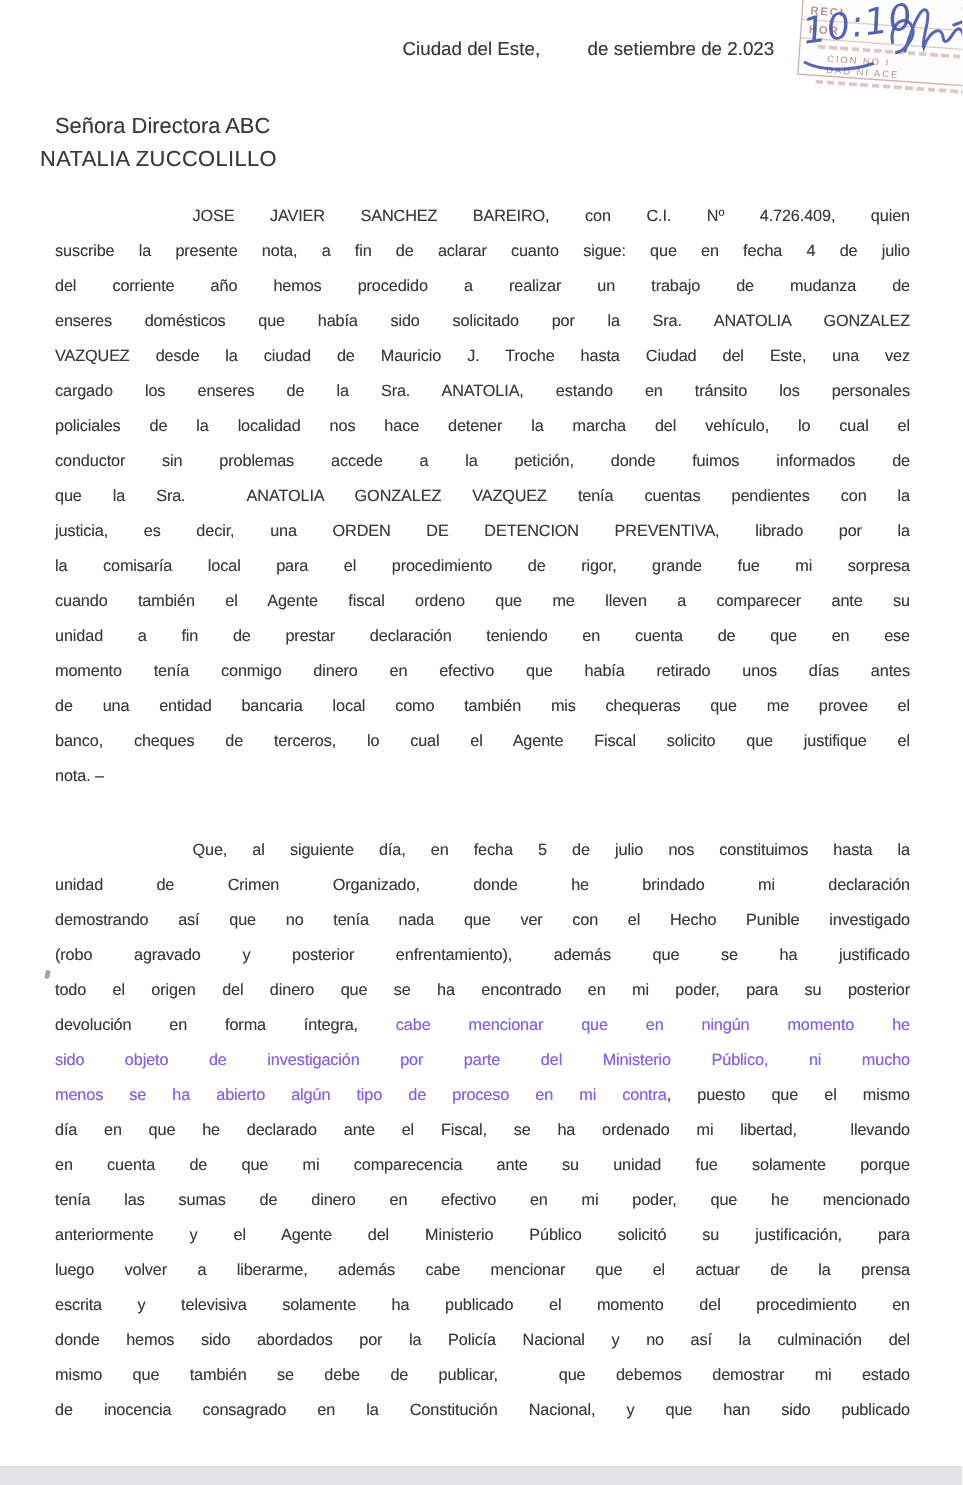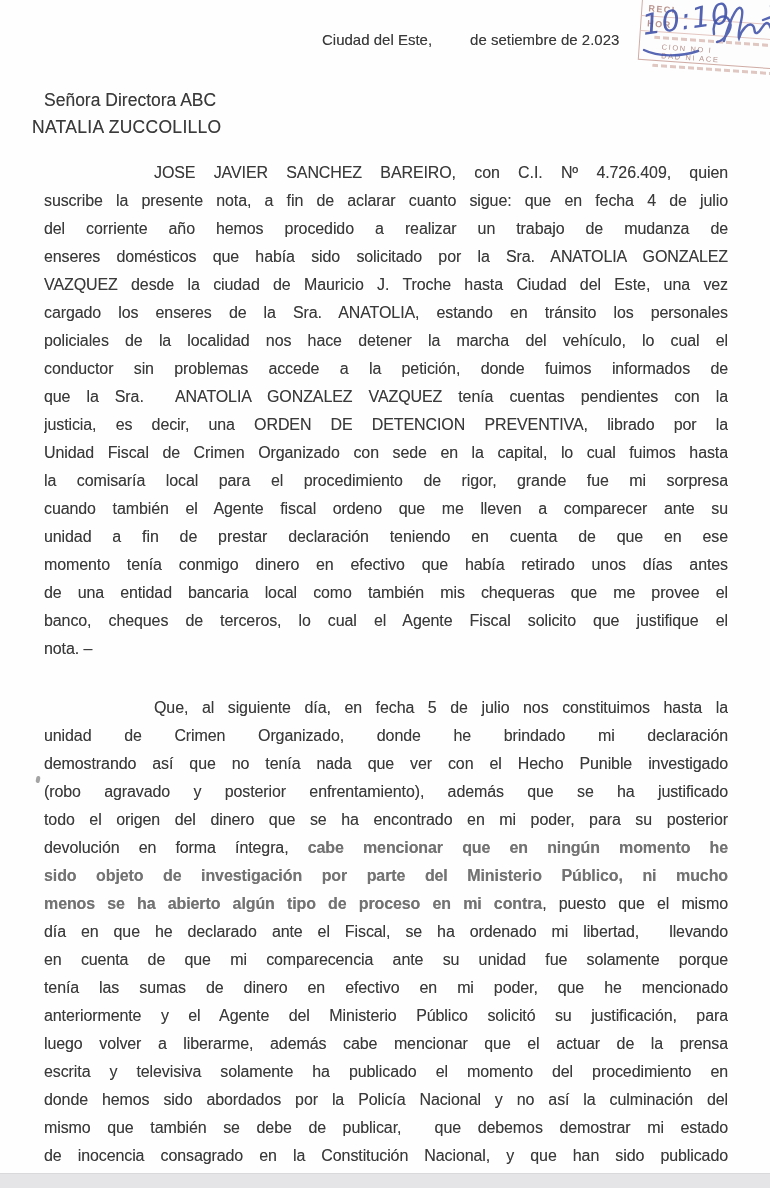--- a/index.html
+++ b/index.html
@@ -13,29 +13,29 @@
     text-shadow:0 0 .5px rgba(55,55,55,.5);}
   .date-gap{display:inline-block;width:38px;}
   .recipient-title{position:absolute;top:90px;left:44px;font-size:17.5px;
     text-shadow:0 0 .5px rgba(55,55,55,.5);}
   .recipient-name{position:absolute;top:117px;left:32px;font-size:17.5px;letter-spacing:.3px;
     text-shadow:0 0 .5px rgba(55,55,55,.5);}
   
   .paragraphs{position:absolute;top:159px;left:44px;width:684px;}
   .para + .para{margin-top:31px;}
   .line{
-    font-size:16px;line-height:28px;height:28px;overflow:hidden;
+    font-size:13px;line-height:28px;height:28px;overflow:hidden;
     letter-spacing:-0.1px;
     text-align:justify;text-align-last:justify;
     text-shadow:0 0 .5px rgba(55,55,55,.45);
     white-space:normal;
   }
   .line.indent{padding-left:110px;}
   .line.no-j{text-align-last:left;}
-  .line b{font-weight:bold;color:#737373;}
+  .line b{font-weight:normal;color:#8b5cf6;}
   
   .stamp-box{
     position:absolute;left:645px;top:-44px;width:300px;height:104px;
     border:1.5px solid #cfaca5;background:rgba(255,252,251,.25);
     transform:rotate(4deg);transform-origin:0 0;
     padding-top:44px;box-sizing:border-box;
   }
   .stamp-row{
     height:14px;line-height:14px;font-size:9px;font-weight:bold;
     color:#b9948e;letter-spacing:1.5px;padding-left:6px;
@@ -112,21 +112,20 @@
         <div class="line indent"><span>JOSE JAVIER SANCHEZ BAREIRO, con C.I. Nº 4.726.409, quien</span></div>
         <div class="line"><span>suscribe la presente nota, a fin de aclarar cuanto sigue: que en fecha 4 de julio</span></div>
         <div class="line"><span>del corriente año hemos procedido a realizar un trabajo de mudanza de</span></div>
         <div class="line"><span>enseres domésticos que había sido solicitado por la Sra. ANATOLIA GONZALEZ</span></div>
         <div class="line"><span>VAZQUEZ desde la ciudad de Mauricio J. Troche hasta Ciudad del Este, una vez</span></div>
         <div class="line"><span>cargado los enseres de la Sra. ANATOLIA, estando en tránsito los personales</span></div>
         <div class="line"><span>policiales de la localidad nos hace detener la marcha del vehículo, lo cual el</span></div>
         <div class="line"><span>conductor sin problemas accede a la petición, donde fuimos informados de</span></div>
         <div class="line"><span>que la Sra.&nbsp; ANATOLIA GONZALEZ VAZQUEZ tenía cuentas pendientes con la</span></div>
         <div class="line"><span>justicia, es decir, una ORDEN DE DETENCION PREVENTIVA, librado por la</span></div>
-        <div class="line"><span>Unidad Fiscal de Crimen Organizado con sede en la capital, lo cual fuimos hasta</span></div>
         <div class="line"><span>la comisaría local para el procedimiento de rigor, grande fue mi sorpresa</span></div>
         <div class="line"><span>cuando también el Agente fiscal ordeno que me lleven a comparecer ante su</span></div>
         <div class="line"><span>unidad a fin de prestar declaración teniendo en cuenta de que en ese</span></div>
         <div class="line"><span>momento tenía conmigo dinero en efectivo que había retirado unos días antes</span></div>
         <div class="line"><span>de una entidad bancaria local como también mis chequeras que me provee el</span></div>
         <div class="line"><span>banco, cheques de terceros, lo cual el Agente Fiscal solicito que justifique el</span></div>
         <div class="line no-j"><span>nota. –</span></div>
       </div>
       <div class="para">
         <div class="line indent"><span>Que, al siguiente día, en fecha 5 de julio nos constituimos hasta la</span></div>

